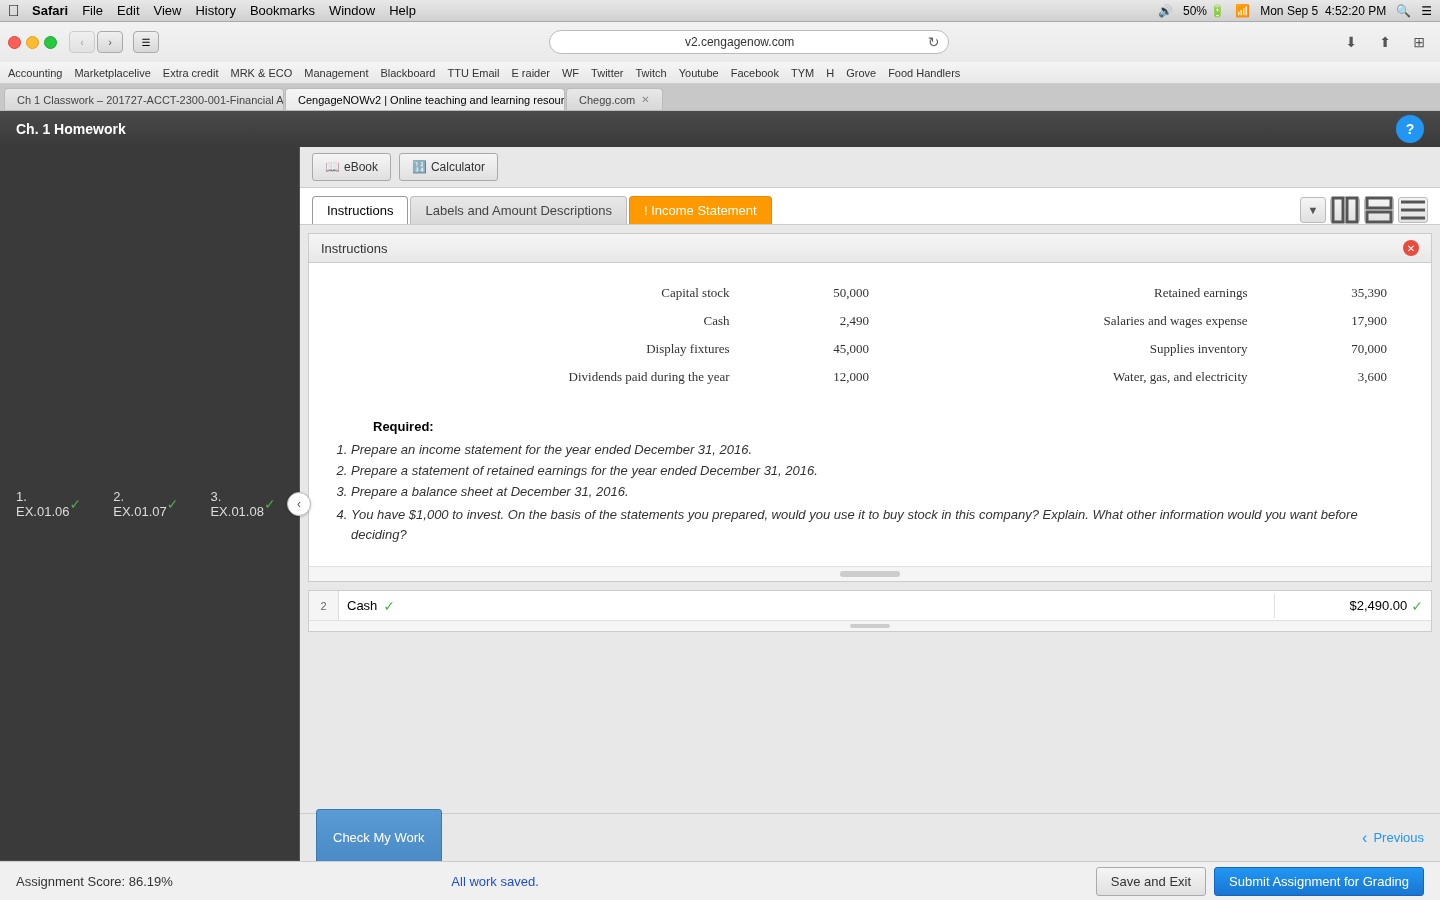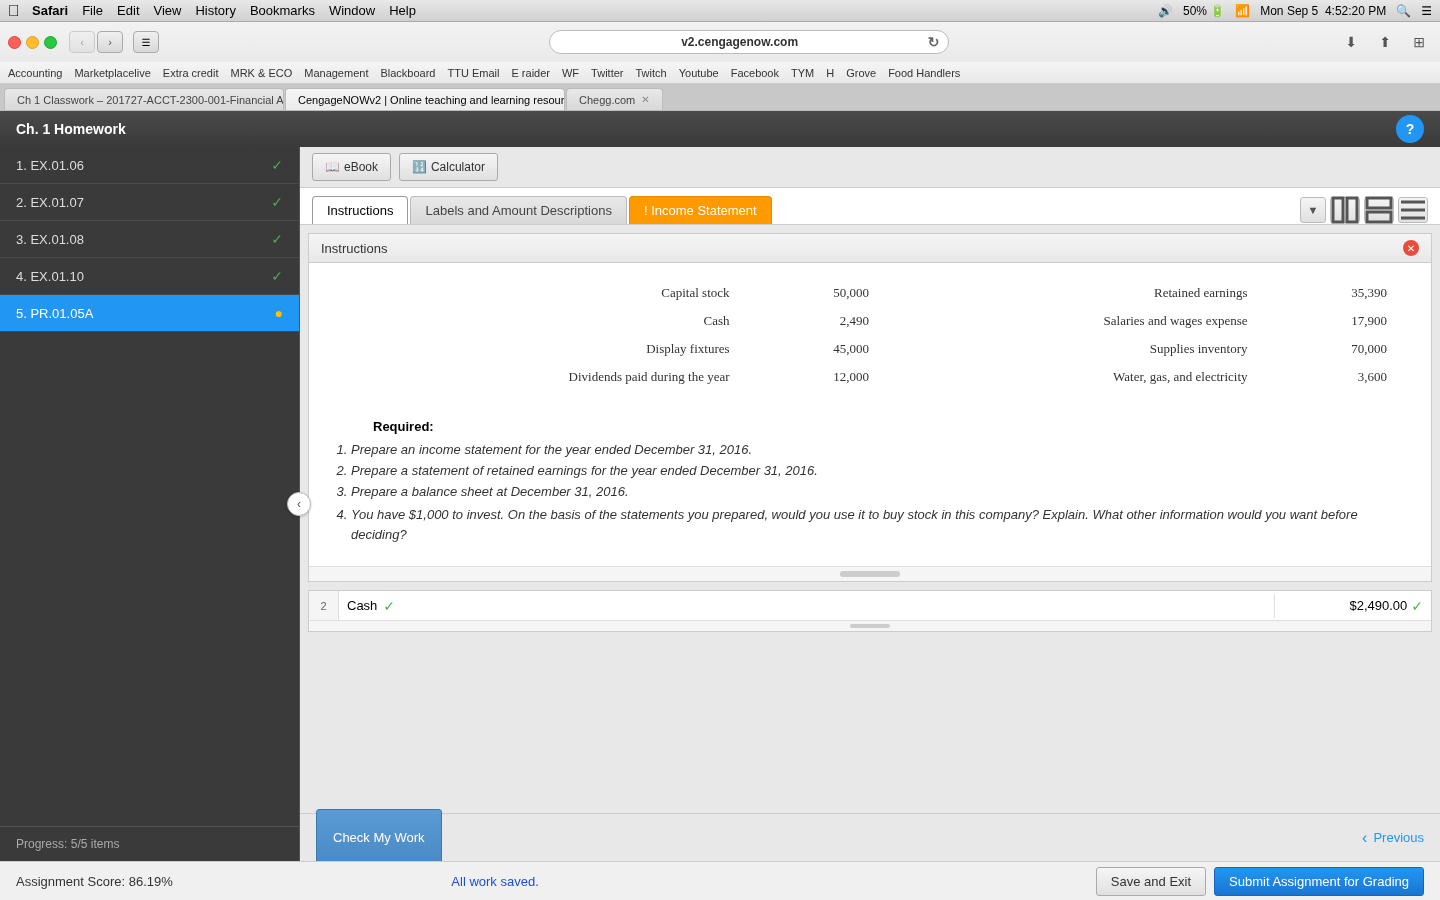--- a/index.html
+++ b/index.html
@@ -36,21 +36,21 @@
     }
     .traffic-lights { display: flex; gap: 5px; align-items: center; }
     .traffic-light { width: 13px; height: 13px; border-radius: 50%; cursor: pointer; }
     .traffic-light.red { background: #ff5f57; border: 1px solid #e0443e; }
     .traffic-light.yellow { background: #ffbd2e; border: 1px solid #dea123; }
     .traffic-light.green { background: #28c840; border: 1px solid #1aab29; }
     .nav-buttons { display: flex; gap: 2px; margin-left: 6px; }
     .nav-btn { width: 26px; height: 22px; background: linear-gradient(to bottom, #f0f0f0, #d8d8d8); border: 1px solid #aaa; border-radius: 4px; cursor: pointer; display: flex; align-items: center; justify-content: center; font-size: 11px; color: #555; }
     .nav-btn:disabled, .nav-btn.disabled { opacity: 0.5; }
     .sidebar-toggle { width: 26px; height: 22px; background: linear-gradient(to bottom, #f0f0f0, #d8d8d8); border: 1px solid #aaa; border-radius: 4px; cursor: pointer; display: flex; align-items: center; justify-content: center; font-size: 10px; margin-left: 4px; }
-    .address-bar-wrapper { flex: 1; display: flex; align-items: center; justify-content: center; position: relative; margin: 16px 10px; font-weight: bold; }
+    .address-bar-wrapper { flex: 1; display: flex; align-items: center; justify-content: center; position: relative; margin: 16px 10px; }
     .address-bar { width: 400px; height: 24px; border: 1px solid #bbb; border-radius: 12px; background: #fff; display: flex; align-items: center; padding: 0 8px; font-size: 12px; color: #333; }
     .address-bar .url-text { flex: 1; text-align: center; }
     .reload-btn { margin-left: 6px; font-size: 14px; cursor: pointer; color: #666; }
     .browser-right { display: flex; gap: 8px; align-items: center; }
     .browser-right-btn { width: 26px; height: 22px; display: flex; align-items: center; justify-content: center; font-size: 14px; color: #555; cursor: pointer; }
 
     
     .bookmarks-bar {
       height: 22px;
       background: linear-gradient(to bottom, #f5f5f5, #e8e8e8);
@@ -119,21 +119,21 @@
       flex: 1;
       overflow: hidden;
     }
 
     
     .sidebar {
       width: 300px;
       background: #3a3a3a;
       border-right: 1px solid #555;
       display: flex;
-      flex-direction: column;
+      flex-direction: row;
       flex-shrink: 0;
     }
     .sidebar-item {
       padding: 10px 16px;
       color: #ddd;
       cursor: pointer;
       border-bottom: 1px solid #4a4a4a;
       display: flex;
       align-items: center;
       justify-content: space-between;

